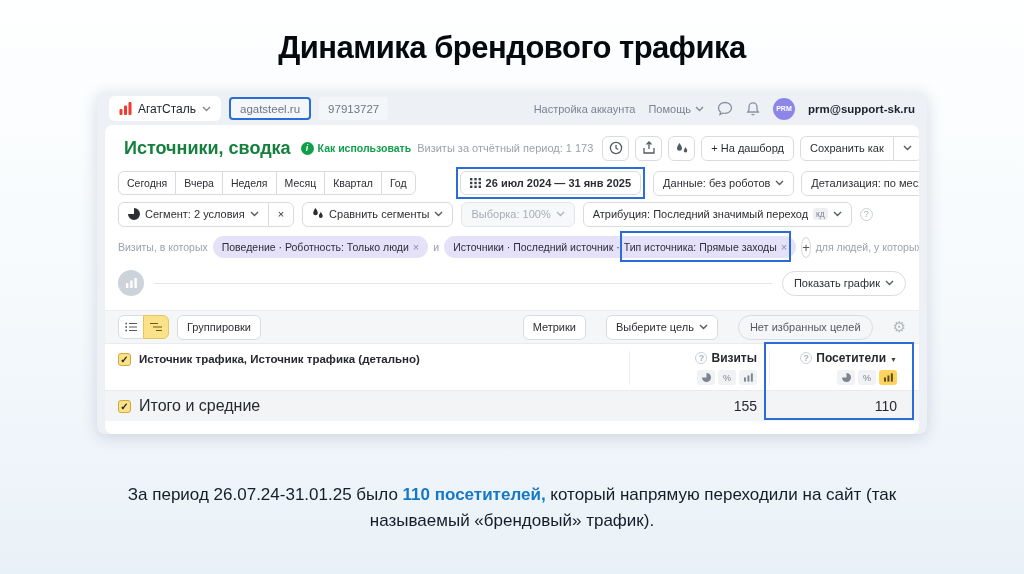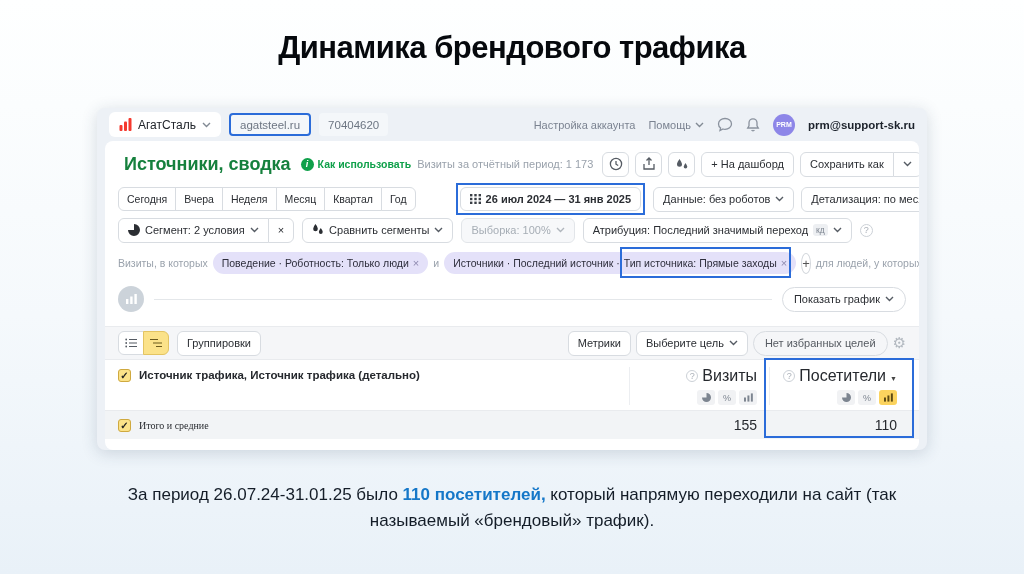--- a/index.html
+++ b/index.html
@@ -10,21 +10,21 @@
     position: relative;
     color:#333;
   }
   .slide-title {
     text-align:center; padding-top:30px;
     font-size:31px; font-weight:bold; letter-spacing:-0.5px; color:#06090d;
   }
 
   
   .card {
-    position:absolute; left:97px; top:108px; width:830px; height:342px;
+    position:absolute; left:97px; top:92px; width:830px; height:342px;
     background:#edf1f6; border-radius:8px;
     box-shadow:0 3px 16px rgba(40,60,90,.18);
     font-size:11.5px; white-space:nowrap;
   }
   .topbar { height:33px; display:flex; align-items:center; padding:0 12px; gap:8px; }
   .counter-tab { display:flex; align-items:center; gap:6px; background:#fff; border-radius:6px; height:25px; padding:0 10px; color:#22262c; font-size:12px; }
   .site-pill { background:#f4f7fa; border-radius:4px; height:23px; display:flex; align-items:center; padding:0 9px; color:#6d7683; font-size:11.5px; }
   .site-pill.hl { border:2px solid #2b6cd9; }
   .counter-id { color:#6d7683; font-size:11.5px; background:#f4f7fa; border-radius:4px; height:23px; display:flex; align-items:center; padding:0 9px; }
   .topbar-right { margin-left:auto; display:flex; align-items:center; gap:13px; color:#7b8391; font-size:11px; }
@@ -68,39 +68,39 @@
   .plus-circle::after { content:"+"; }
 
   .chart-row { height:34px; gap:10px; margin-top:2px; }
   .chart-circle { width:26px; height:26px; border-radius:50%; background:#ccd3da; display:flex; align-items:center; justify-content:center; }
   .chart-line { flex:1; height:1px; background:#e4e7ea; }
   .pill-btn { border:1px solid #d8dce1; border-radius:14px; height:25px; padding:0 11px; display:flex; align-items:center; gap:5px; font-size:11px; background:#fff; color:#2b2e33; }
 
   .controls-row { height:34px; gap:8px; background:#f5f6f8; border-top:1px solid #e9ebee; border-bottom:1px solid #e9ebee; margin-top:10px; }
   .tgl { width:26px; height:24px; border:1px solid #d8dce1; background:#fff; display:flex; align-items:center; justify-content:center; }
   .tgl.active { background:#fbe289; border-color:#e3c462; }
-  .controls-right { margin-left:auto; display:flex; align-items:center; gap:5px; }
+  .controls-right { margin-left:auto; display:flex; align-items:center; gap:20px; }
   .goals-pill { border:1px solid #d8dce1; border-radius:13px; height:25px; padding:0 11px; display:flex; align-items:center; font-size:11px; color:#555a61; background:transparent; }
   .gear { color:#b3b9c0; font-size:15px; }
 
   .table-block { position:relative; }
   .thead { display:flex; background:#fff; padding:7px 10px 5px 13px; }
   .dim-cell { flex:1; display:flex; align-items:flex-start; gap:8px; padding-top:2px; }
   .dim-label { font-weight:bold; font-size:11.5px; color:#26292e; }
   .cb { width:13px; height:13px; background:#fbe289; border:1px solid #cfa93f; border-radius:3px; font-size:10px; line-height:11px; text-align:center; color:#222; font-weight:bold; flex:none; }
   .cb::after { content:"✓"; }
   .mcol { width:140px; border-left:1px solid #eceef1; display:flex; flex-direction:column; align-items:flex-end; padding-right:12px; gap:5px; }
-  .mcol-label { font-size:16px; font-weight:normal; color:#26292e; display:flex; align-items:center; gap:4px; }
+  .mcol-label { font-size:12px; font-weight:bold; color:#26292e; display:flex; align-items:center; gap:4px; }
   .sort-arrow::after { content:"▼"; font-size:7px; color:#444; }
   .mini-row { display:flex; gap:3px; }
   .mini { width:18px; height:15px; border-radius:3px; background:#f1f2f4; display:flex; align-items:center; justify-content:center; color:#7d8590; font-size:9px; }
   .mini.active { background:#fbd35e; color:#5d4a12; }
   .ttotals { display:flex; background:#f2f4f6; border-top:1px solid #e9ebee; padding:6px 10px 6px 13px; align-items:center; }
   .ttotals .dim-cell { align-items:center; padding-top:0; }
-  .total-label { font-size:10px; color:#26292e;font-family:Liberation Serif, serif; }
+  .total-label { font-size:16px; color:#26292e; }
   .tcell { width:140px; text-align:right; padding-right:12px; font-size:14px; color:#26292e; }
   .col-overlay { position:absolute; top:-2px; bottom:1px; right:5px; width:150px; border:2.5px solid #2b6cd9; pointer-events:none; }
 
   .caption { position:absolute; left:82px; top:482px; width:860px; text-align:center; font-size:17px; line-height:1.55; color:#141d28; white-space:normal; }
   .cap-hl { color:#1577c8; font-weight:bold; }
 
   .chev { flex:none; }
   svg { display:block; }
 </style>
 </head>
@@ -118,21 +118,21 @@
             <rect x="5" y="3.5" width="3" height="9.5" rx="1" fill="#f5392e"></rect>
             <rect x="9.5" y="0" width="3" height="13" rx="1" fill="#f5392e"></rect>
           </svg>
       </span>
       <span>АгатСталь</span>
       <svg class="chev" width="9" height="6" viewBox="0 0 9 6">
           <path d="M1 1l3.5 3.5L8 1" stroke="#828a94" fill="none" stroke-width="1.4"></path>
         </svg>
     </div>
     <div class="site-pill hl">agatsteel.ru</div>
-    <div class="counter-id">70404620</div>
+    <div class="counter-id">97913727</div>
     <div class="topbar-right">
       <span>Настройка аккаунта</span>
       <span style="display:flex;align-items:center;gap:4px;">
         <span>Помощь</span>
         <svg class="chev" width="9" height="6" viewBox="0 0 9 6">
             <path d="M1 1l3.5 3.5L8 1" stroke="#828a94" fill="none" stroke-width="1.4"></path>
           </svg>
       </span>
       <span>
         <svg width="16" height="15" viewBox="0 0 16 15">

